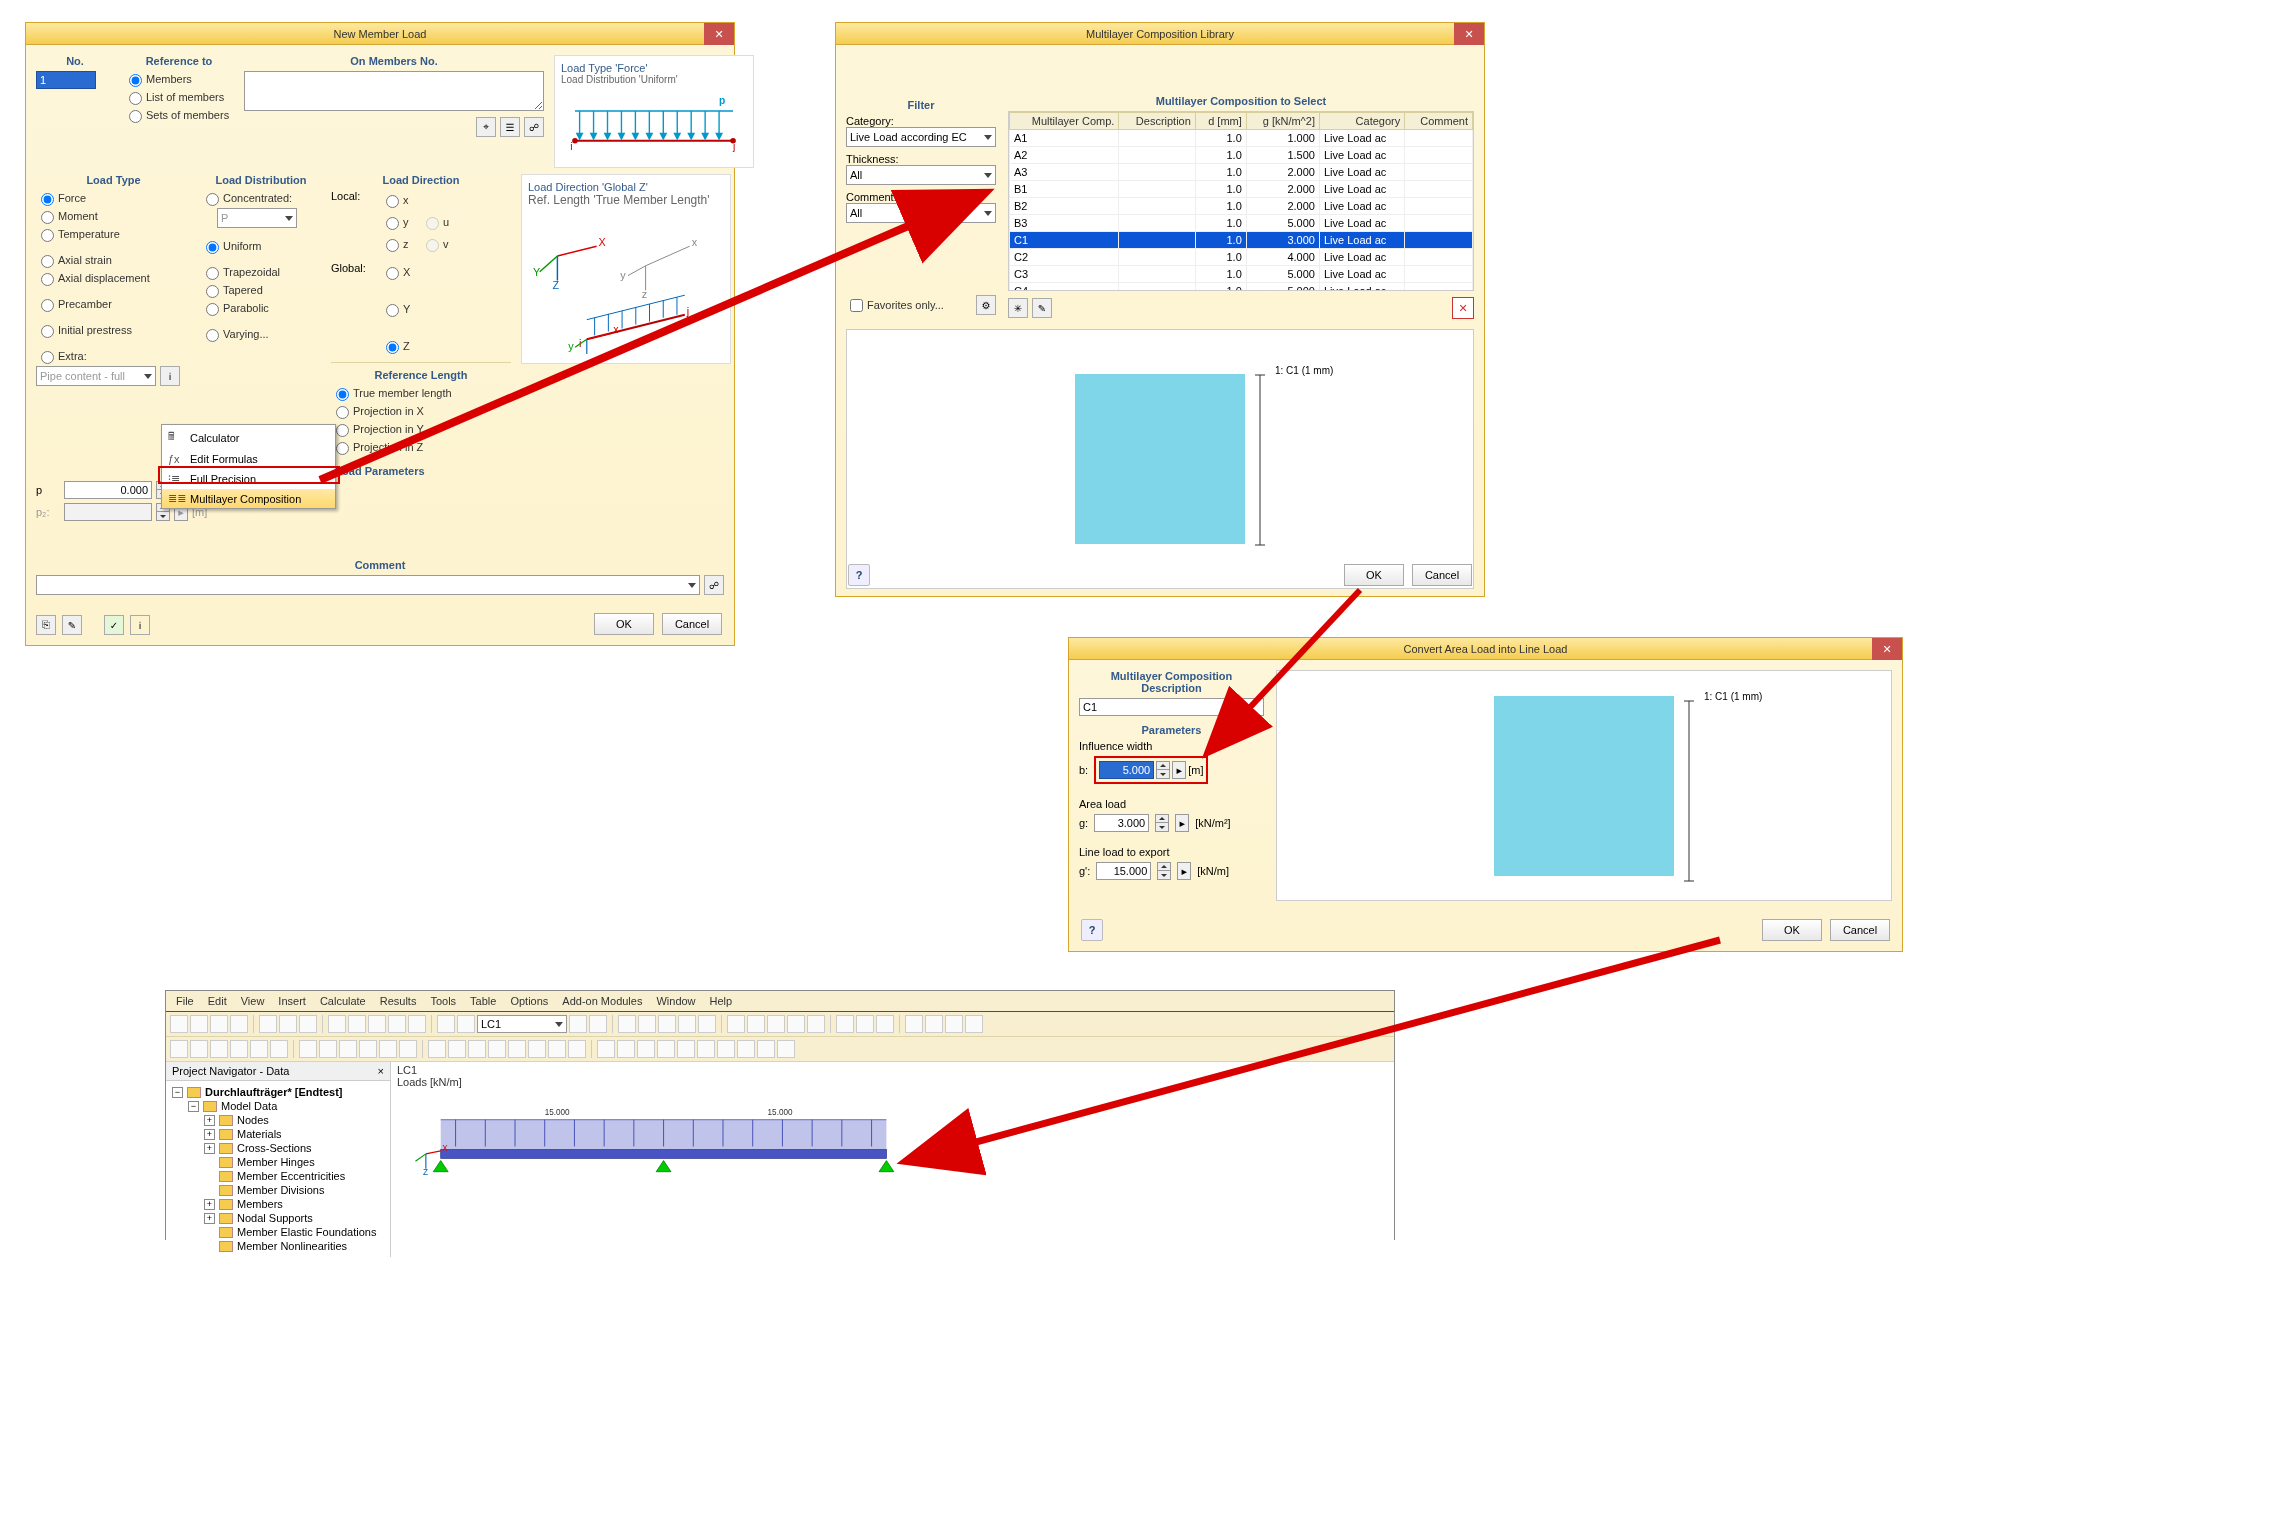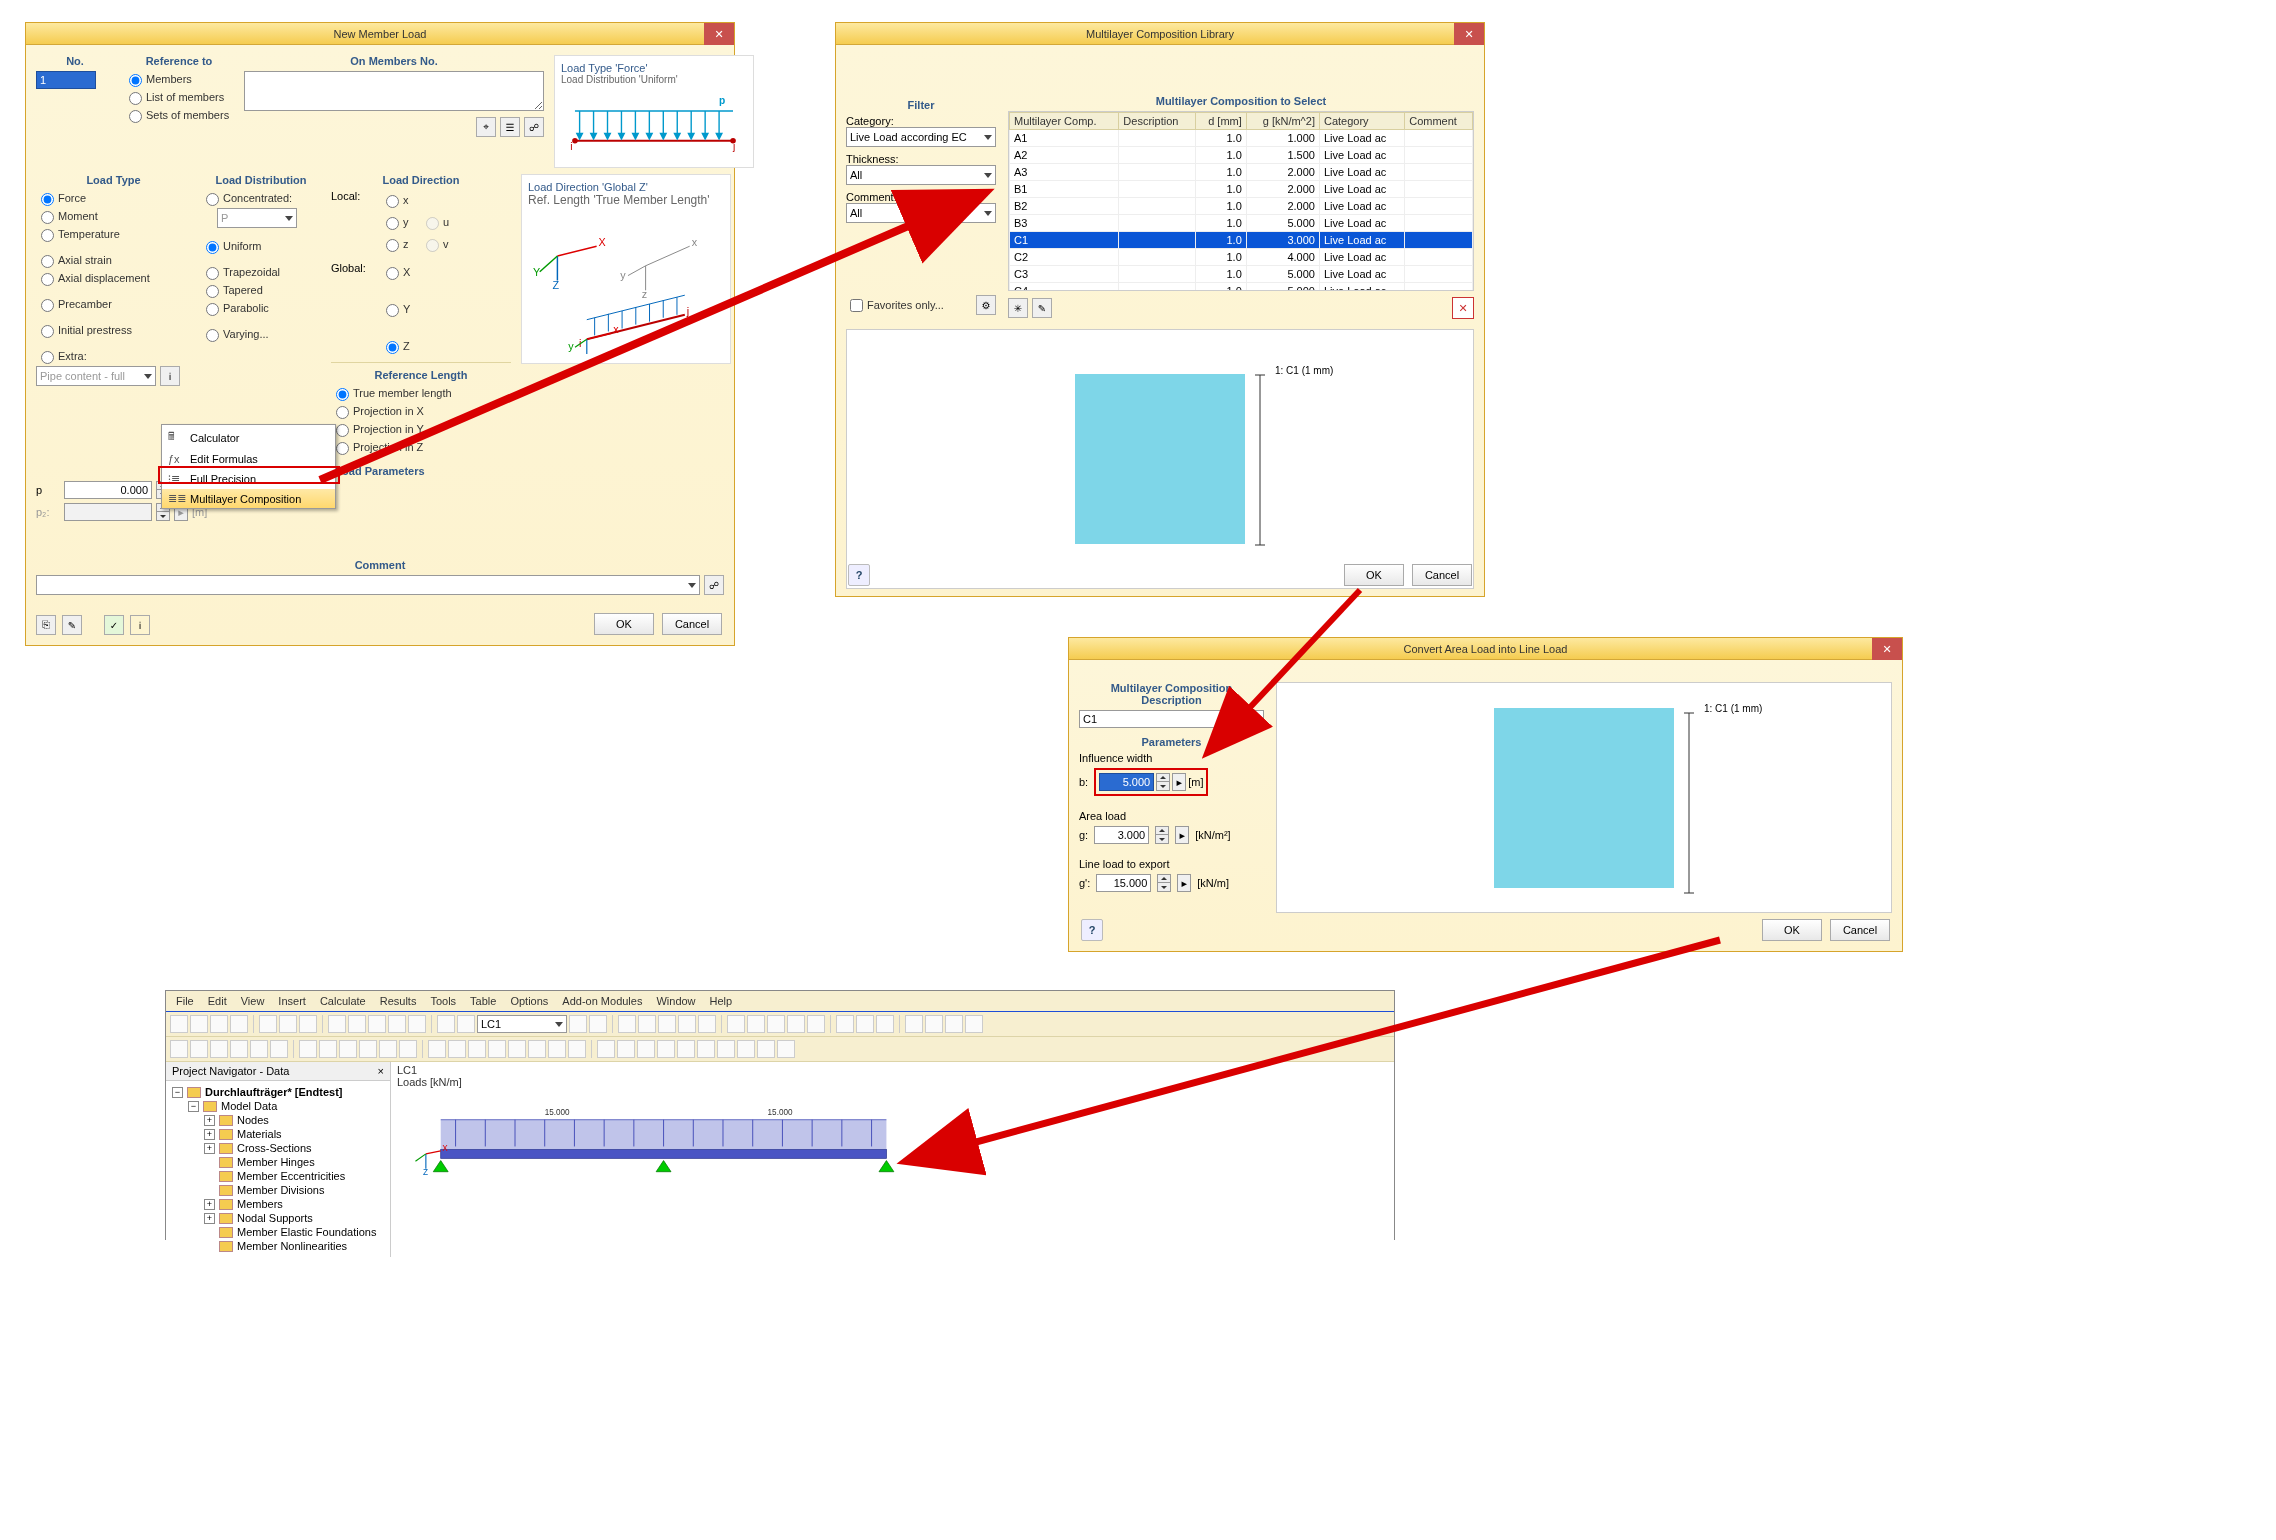--- a/index.html
+++ b/index.html
@@ -26,21 +26,21 @@
   .caret { width: 0; height: 0; border-left: 4px solid transparent; border-right: 4px solid transparent; border-top: 5px solid #444; }
   .iconbtn { width: 20px; height: 20px; border: 1px solid #aaa; background: #f0f0f0; display:inline-flex; align-items:center; justify-content:center; font-size:10px;}
   .spinners { display:inline-flex; flex-direction:column; border:1px solid #999; }
   .spinners div { width:12px; height:8px; background:#eee; border-bottom:1px solid #999; display:flex; align-items:center; justify-content:center; }
   .spinners div:last-child { border-bottom:none; }
   .tri-up { width:0; height:0; border-left:3px solid transparent; border-right:3px solid transparent; border-bottom:3px solid #333;}
   .tri-dn { width:0; height:0; border-left:3px solid transparent; border-right:3px solid transparent; border-top:3px solid #333;}
   .stepbtn { width:14px; height:18px; border:1px solid #999; background:#f0f0f0; display:inline-flex; align-items:center; justify-content:center; }
 
   .table { width: 100%; border-collapse: collapse; }
-  .table th { text-align: left; background: #f4efd5; border: 1px solid #d8cfa0; padding: 2px 4px; font-weight: normal; color: #333; }
+  .table th { text-align: right; background: #f4efd5; border: 1px solid #d8cfa0; padding: 2px 4px; font-weight: normal; color: #333; }
   .table td { border: 1px solid #eee; padding: 2px 4px; }
   .table tr.selected td { background: #0a56d6; color: #fff; }
 
   
   #dlg1 { left: 25px; top: 22px; width: 710px; height: 624px; }
   #dlg1 .cols { display: grid; grid-template-columns: 78px 110px 140px 150px 200px; gap: 10px; }
   #dlg1 .loadcols { display: grid; grid-template-columns: 155px 120px 180px 210px; gap: 10px; margin-top: 6px; }
   #dlg1 .rightpanel { background:#fff; border:1px solid #ddd; padding:6px; }
   #dlg1 .paramsrow { display:grid; grid-template-columns: 24px 88px 14px 14px 22px 24px 88px 14px 14px 22px; gap:4px; align-items:center; margin-bottom:4px;}
   #dlg1 .context-menu { position:absolute; left:135px; top:379px; width:175px; background:#fff; border:1px solid #999; box-shadow:2px 2px 3px rgba(0,0,0,.3); z-index:5;}
@@ -55,21 +55,21 @@
   #dlg2 .cols2 { display: grid; grid-template-columns: 150px 1fr; gap: 12px; margin-top: 40px; }
   #dlg2 .tablewrap { border:1px solid #ccc; background:#fff; height: 180px; overflow:hidden;}
   #dlg2 .preview-area { height: 260px; border:1px solid #ccc; background:#fff; margin-top:10px; display:flex; align-items:center; justify-content:center; position:relative;}
   #dlg2 .cyanbox { width: 170px; height: 170px; background: #7ed6e8; }
   #dlg2 .filtercol .section-title { margin-top: 4px; }
   #dlg2 .library-actions { display:flex; gap:4px; margin-top: 6px; align-items:center;}
   #dlg2 .delete-right { margin-left:auto; width:22px; height:22px; background:#fff; border:1px solid #c33; color:#c33; display:flex; align-items:center;justify-content:center;}
 
   
   #dlg3 { left: 1068px; top: 637px; width: 835px; height: 315px; }
-  #dlg3 .cols3 { display: grid; grid-template-columns: 185px 1fr; gap: 12px; height: calc(100% - 40px); margin-top: 12px;}
+  #dlg3 .cols3 { display: grid; grid-template-columns: 185px 1fr; gap: 12px; height: calc(100% - 40px);}
   #dlg3 .preview-area { border:1px solid #ccc; background:#fff; height: 100%; display:flex; align-items:center; justify-content:center; position:relative;}
   #dlg3 .cyanbox { width: 180px; height: 180px; background: #7ed6e8; }
   #dlg3 .redbox { border:2px solid #d90000; padding:3px; display:inline-flex; align-items:center; gap:2px;}
   #dlg3 .paramline { display:flex; align-items:center; gap:6px; margin: 4px 0;}
 
   
   #app { position:absolute; left:165px; top:990px; width:1230px; height: 250px; border:1px solid #888; background:#f5edc8;}
   #app .apptitle { height:22px; background:linear-gradient(#fde9a0,#f5cc50); display:flex; align-items:center; justify-content:center; position:relative; border-bottom:1px solid #c4a23a;}
   #app .apppix { position:absolute; left:4px; top:3px; width:16px; height:16px; background:linear-gradient(45deg,#f90,#ffd); border:1px solid #b88;}
   #app .menubar { display:flex; gap:2px; padding:2px 4px; background:#f7efd0; border-bottom:1px solid #1d4ed8;}

